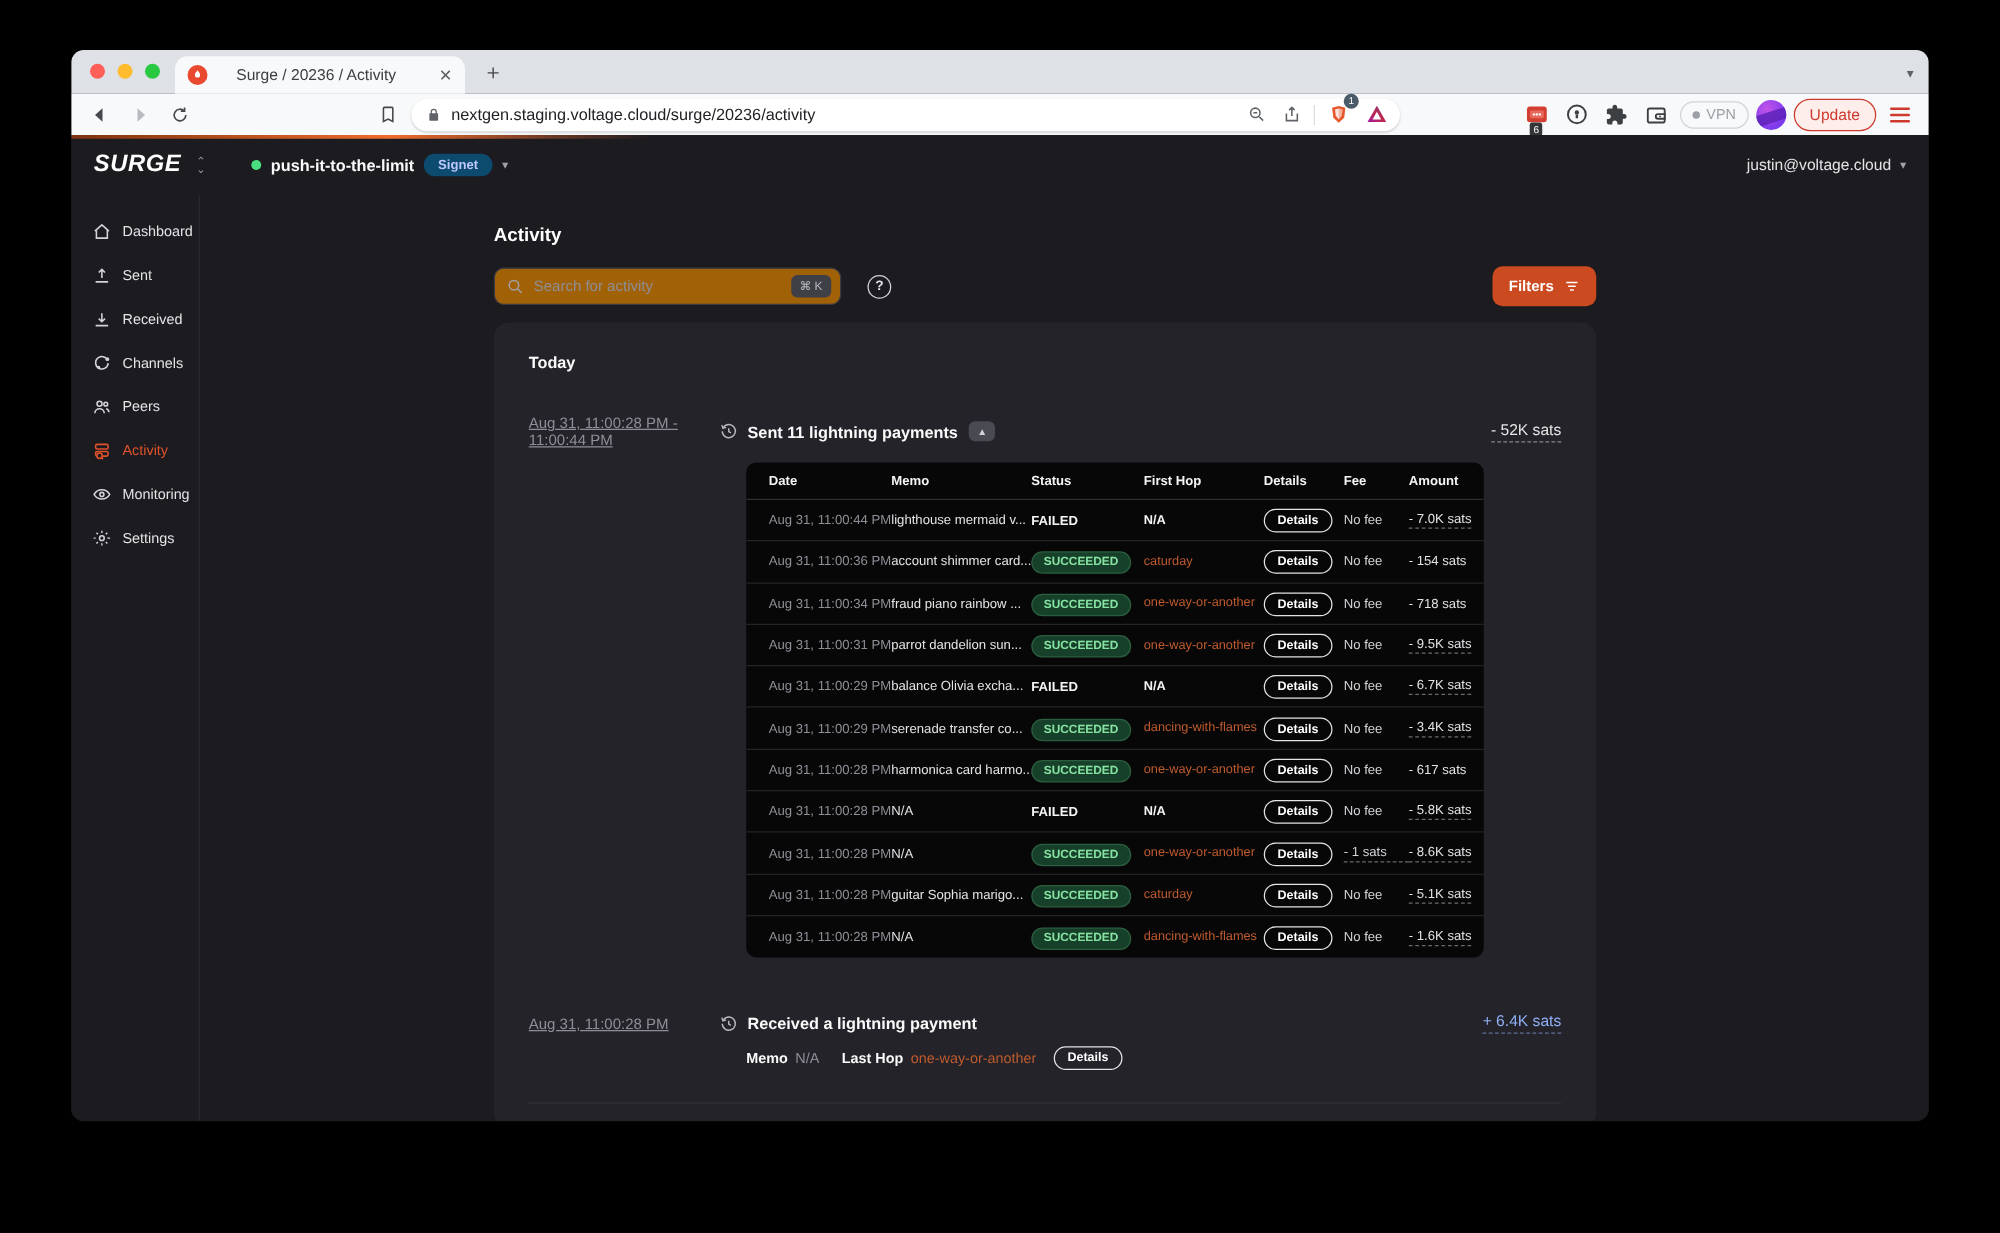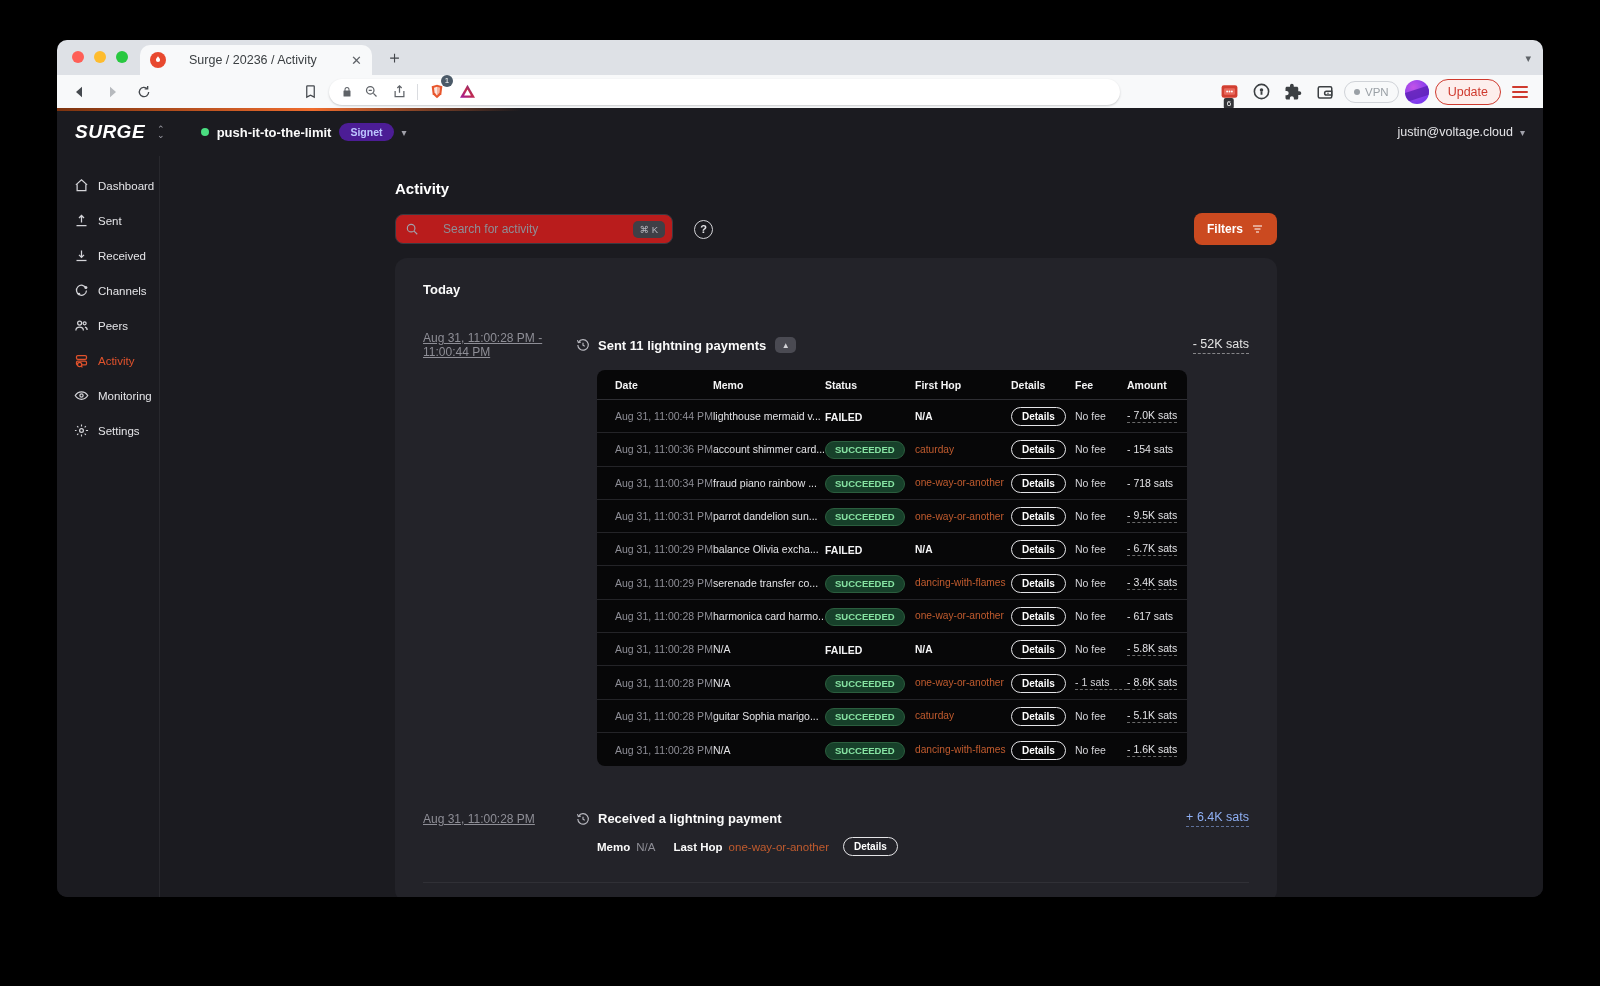--- a/index.html
+++ b/index.html
@@ -38,35 +38,35 @@
   
   .page { position:relative; height:calc(100% - 68px); background:#1b1b20; display:flex; flex-direction:column; }
   .loadbar { position:absolute; top:0; left:0; width:465px; height:3px; background:linear-gradient(90deg,#7c330f,#ef6c2d 55%, rgba(239,108,45,0)); z-index:5; }
 
   .appbar { height:48px; display:flex; align-items:center; padding:0 18px; flex:none; }
   .logo { color:#fff; font-weight:900; font-size:19px; letter-spacing:.5px; font-style:italic; }
   .collapse { margin-left:12px; color:#a1a1aa; display:flex; flex-direction:column; line-height:6px; font-size:9px; }
   .node { display:flex; align-items:center; gap:8px; margin-left:36px; }
   .dot-green { width:8px; height:8px; border-radius:50%; background:#4ade80; }
   .node-name { color:#fafafa; font-weight:700; font-size:13px; }
-  .badge-signet { background:#4c1d95; color:#bcc6ff; font-size:10.5px; font-weight:700; padding:3px 11px; border-radius:999px; }
+  .badge-signet { background:#0c4a6e; color:#bcc6ff; font-size:10.5px; font-weight:700; padding:3px 11px; border-radius:999px; }
   .caret { color:#a1a1aa; font-size:10px; }
   .account { margin-left:auto; display:flex; align-items:center; gap:7px; color:#e4e4e7; font-size:12.5px; }
 
   .body { flex:1; display:flex; min-height:0; }
   .sidebar { width:103px; border-right:1px solid #28282d; padding-top:12px; flex:none; }
   .side-item { height:35px; display:flex; align-items:center; gap:9px; padding-left:17px; color:#e4e4e7; font-size:11.5px; cursor:pointer; }
   .side-item svg { color:#d4d4d8; flex:none; }
   .side-item.active, .side-item.active svg { color:#e0522c; }
 
   .content { flex:1; min-width:0; overflow:hidden; }
   .col { width:882px; margin-left:235px; padding-top:24px; }
   .page-title { color:#fff; font-size:15px; font-weight:700; }
   .search-row { display:flex; align-items:center; margin-top:16px; }
-  .searchbox { width:278px; height:30px; background:#b91c1c; border:1px solid #3a3a41; border-radius:8px; display:flex; align-items:center; gap:24px; padding:0 7px 0 9px; }
+  .searchbox { width:278px; height:30px; background:#a16207; border:1px solid #3a3a41; border-radius:8px; display:flex; align-items:center; gap:8px; padding:0 7px 0 9px; }
   .searchbox input { flex:1; background:transparent; border:none; outline:none; color:#e4e4e7; font-size:12px; font-family:"Liberation Sans",sans-serif; min-width:0; }
   .searchbox input::placeholder { color:#8e8e96; }
   .kbd { background:#3f3f46; color:#b8b8bf; border-radius:5px; font-size:9.5px; padding:3px 7px; white-space:nowrap; }
   .help { width:19px; height:19px; border-radius:50%; border:1.5px solid #d4d4d8; color:#e4e4e7; font-size:11px; font-weight:700; display:flex; align-items:center; justify-content:center; margin-left:21px; }
   .filters-btn { margin-left:auto; height:29px; background:#cb4a20; border:none; border-radius:8px; color:#fff; font-weight:700; font-size:12px; display:flex; align-items:center; gap:8px; padding:16px 13px; font-family:"Liberation Sans",sans-serif; }
 
   .card { margin-top:13px; background:#232329; border-radius:12px; padding:24px 28px; height:644px; overflow:hidden; }
   .section-label { color:#fafafa; font-size:13px; font-weight:700; }
 
   .group { display:flex; align-items:center; }
@@ -147,20 +147,21 @@
     <div style="width:128px"></div>
     <div class="tb-icon">
       <svg width="15" height="15" viewBox="0 0 24 24" fill="none" stroke="currentColor" stroke-width="2">
           <path d="M17 3H7a1 1 0 0 0-1 1v17l6-3 6 3V4a1 1 0 0 0-1-1z"></path>
         </svg>
     </div>
     <div class="urlbar">
       <svg width="12" height="12" viewBox="0 0 24 24" fill="#5f6368">
           <path d="M17 9V7a5 5 0 0 0-10 0v2H6a1 1 0 0 0-1 1v10a1 1 0 0 0 1 1h12a1 1 0 0 0 1-1V10a1 1 0 0 0-1-1h-1zm-8-2a3 3 0 0 1 6 0v2H9V7z"></path>
         </svg>
+      <span class="url-text">nextgen.staging.voltage.cloud/surge/20236/activity</span>
       <div class="tb-icon" style="width:20px">
         <svg width="15" height="15" viewBox="0 0 24 24" fill="none" stroke="#5f6368" stroke-width="2">
             <circle cx="10" cy="10" r="6"></circle>
             <path d="M15 15l5 5M7.5 10h5"></path>
           </svg>
       </div>
       <div class="tb-icon" style="width:20px">
         <svg width="15" height="15" viewBox="0 0 24 24" fill="none" stroke="#5f6368" stroke-width="2">
             <path d="M12 14V4M8.5 6.5 12 3l3.5 3.5"></path>
             <path d="M5 11v9h14v-9"></path>

